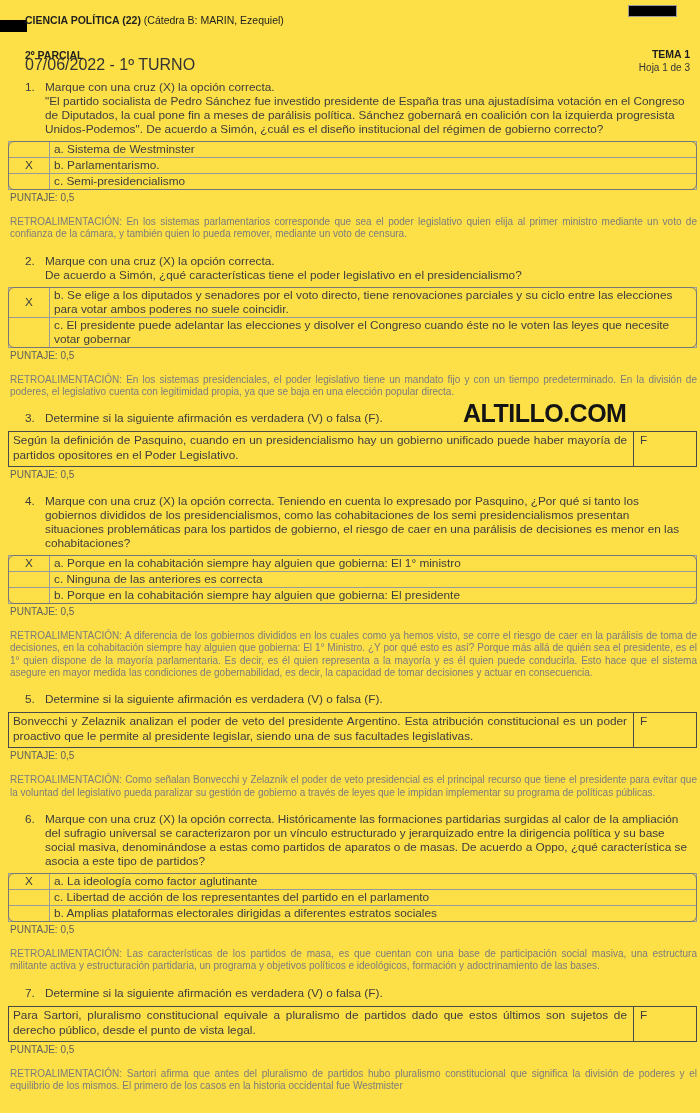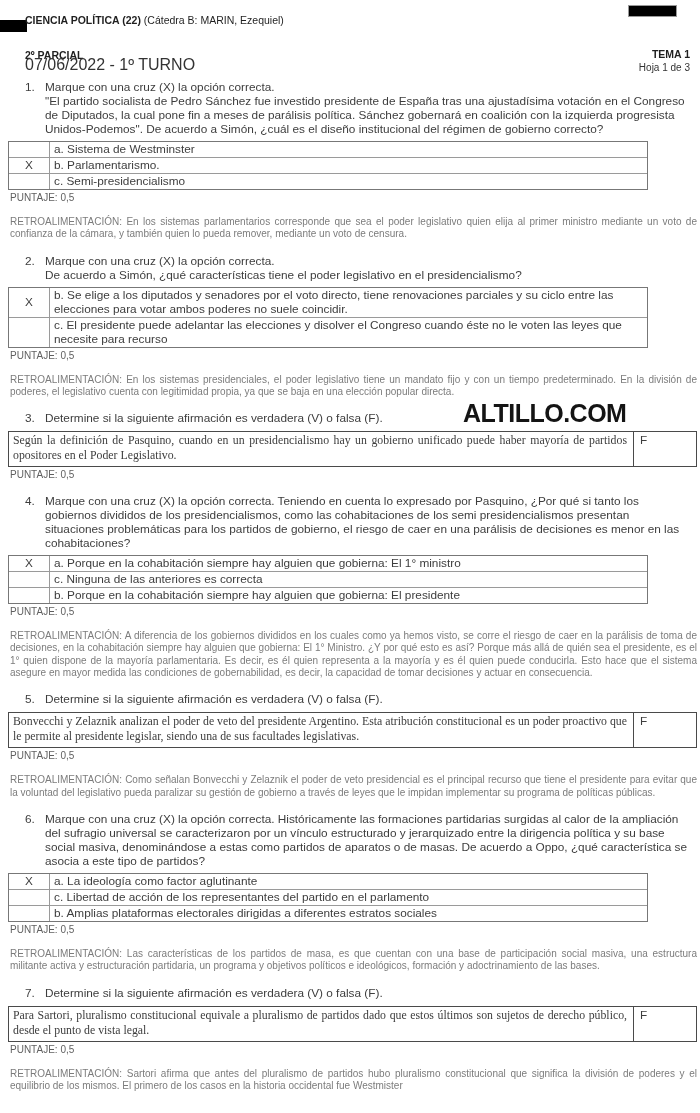--- a/index.html
+++ b/index.html
@@ -1,18 +1,18 @@
 <!DOCTYPE html>
 <html><head>
 <meta charset="utf-8">
 <style>
   html,body { margin:0; padding:0; background:#e8e8e8; }
   .page {
     position:relative; width:700px; height:1113px; margin:0 auto;
-    background:#ffffff; overflow:hidden;
+    background:#fde047; overflow:hidden;
     font-family:"Liberation Sans","DejaVu Sans",sans-serif;
     color:#3d3d3d;
   }
   
   .redact { position:absolute; background:#000; }
   .redact-left  { left:0; top:20px; width:27px; height:12px; }
   .redact-right { left:628px; top:5px; width:47px; height:10px; border:1px solid #999; }
   .hdr-title { position:absolute; left:25px; top:14px; font-size:10.5px; color:#1f1f1f; white-space:nowrap; }
   .hdr-title .b { font-weight:bold; }
   .hdr-exam  { position:absolute; left:25px; top:28px; font-size:10.5px; font-weight:bold; color:#1f1f1f;margin-top:21px; }
@@ -24,30 +24,30 @@
     position:absolute; left:463px; top:399px;
     font-size:25px; font-weight:800; letter-spacing:-0.5px; color:#141414;
   }
   
   .content { position:absolute; left:0; top:80px; width:700px; }
   .q { margin-bottom:13px; }
   .q-head { display:flex; margin-left:25px; width:666px; font-size:11.8px; line-height:14px; }
   .q-num { flex:none; width:20px; }
   .q-prompt { flex:1; }
   .q-body { margin-left:45px; width:646px; font-size:11.8px; line-height:14px; }
-  table.opts { border-collapse:collapse; margin:5px 0 0 8px; width:640px; table-layout:fixed; }
+  table.opts { border-collapse:collapse; margin:5px 0 0 8px; width:689px; table-layout:fixed;border-radius:6px; }
   table.opts td {
     border:1px solid #9a9a9a; font-size:11.8px; line-height:14px;
     padding:0 4px 1px 4px; color:#3d3d3d;
   }
   table.opts { border:1px solid #555; outline:1px solid #777; outline-offset:-1px; }
   td.mark { width:32px; text-align:center; }
   table.vf { border-collapse:collapse; margin:6px 0 0 8px; width:689px; table-layout:fixed; }
   table.vf td { border:1px solid #4a4a4a; font-size:11.8px; line-height:15px; color:#3d3d3d; }
-  td.stmt { padding:1px 6px 3px 4px; text-align:justify;font-family:Liberation Serif, serif; }
+  td.stmt { padding:1px 6px 3px 4px; text-align:justify; }
   td.ans  { width:56px; vertical-align:top; padding:1px 0 0 6px; }
   .puntaje { margin:2px 0 0 10px; font-size:10px; line-height:12px; color:#5f5f5f; }
   .retro { margin:12px 3px 0 10px; font-size:10px; line-height:12.3px; color:#7c7c7c; text-align:justify; }
 </style>
 </head>
 <body>
 
 <div class="page">
 
   <div class="redact redact-left"></div>
@@ -96,21 +96,21 @@
       </div>
       <div class="q-body">De acuerdo a Simón, ¿qué características tiene el poder legislativo en el presidencialismo?</div>
       <table class="opts">
         <tbody>
         <tr>
           <td class="mark">X</td>
           <td>b. Se elige a los diputados y senadores por el voto directo, tiene renovaciones parciales y su ciclo entre las elecciones para votar ambos poderes no suele coincidir.</td>
         </tr>
         <tr>
           <td class="mark"></td>
-          <td>c. El presidente puede adelantar las elecciones y disolver el Congreso cuando éste no le voten las leyes que necesite para recurso</td>
+          <td>c. El presidente puede adelantar las elecciones y disolver el Congreso cuando éste no le voten las leyes que necesite votar gobernar</td>
         </tr>
       </tbody>
         </table>
       <div class="puntaje">PUNTAJE: 0,5</div>
       <div class="retro">RETROALIMENTACIÓN: En los sistemas presidenciales, el poder legislativo tiene un mandato fijo y con un tiempo predeterminado. En la división de poderes, el legislativo cuenta con legitimidad propia, ya que se baja en una elección popular directa.</div>
     </div>
 
     <div class="q">
       <div class="q-head">
         <span class="q-num">3.</span>

